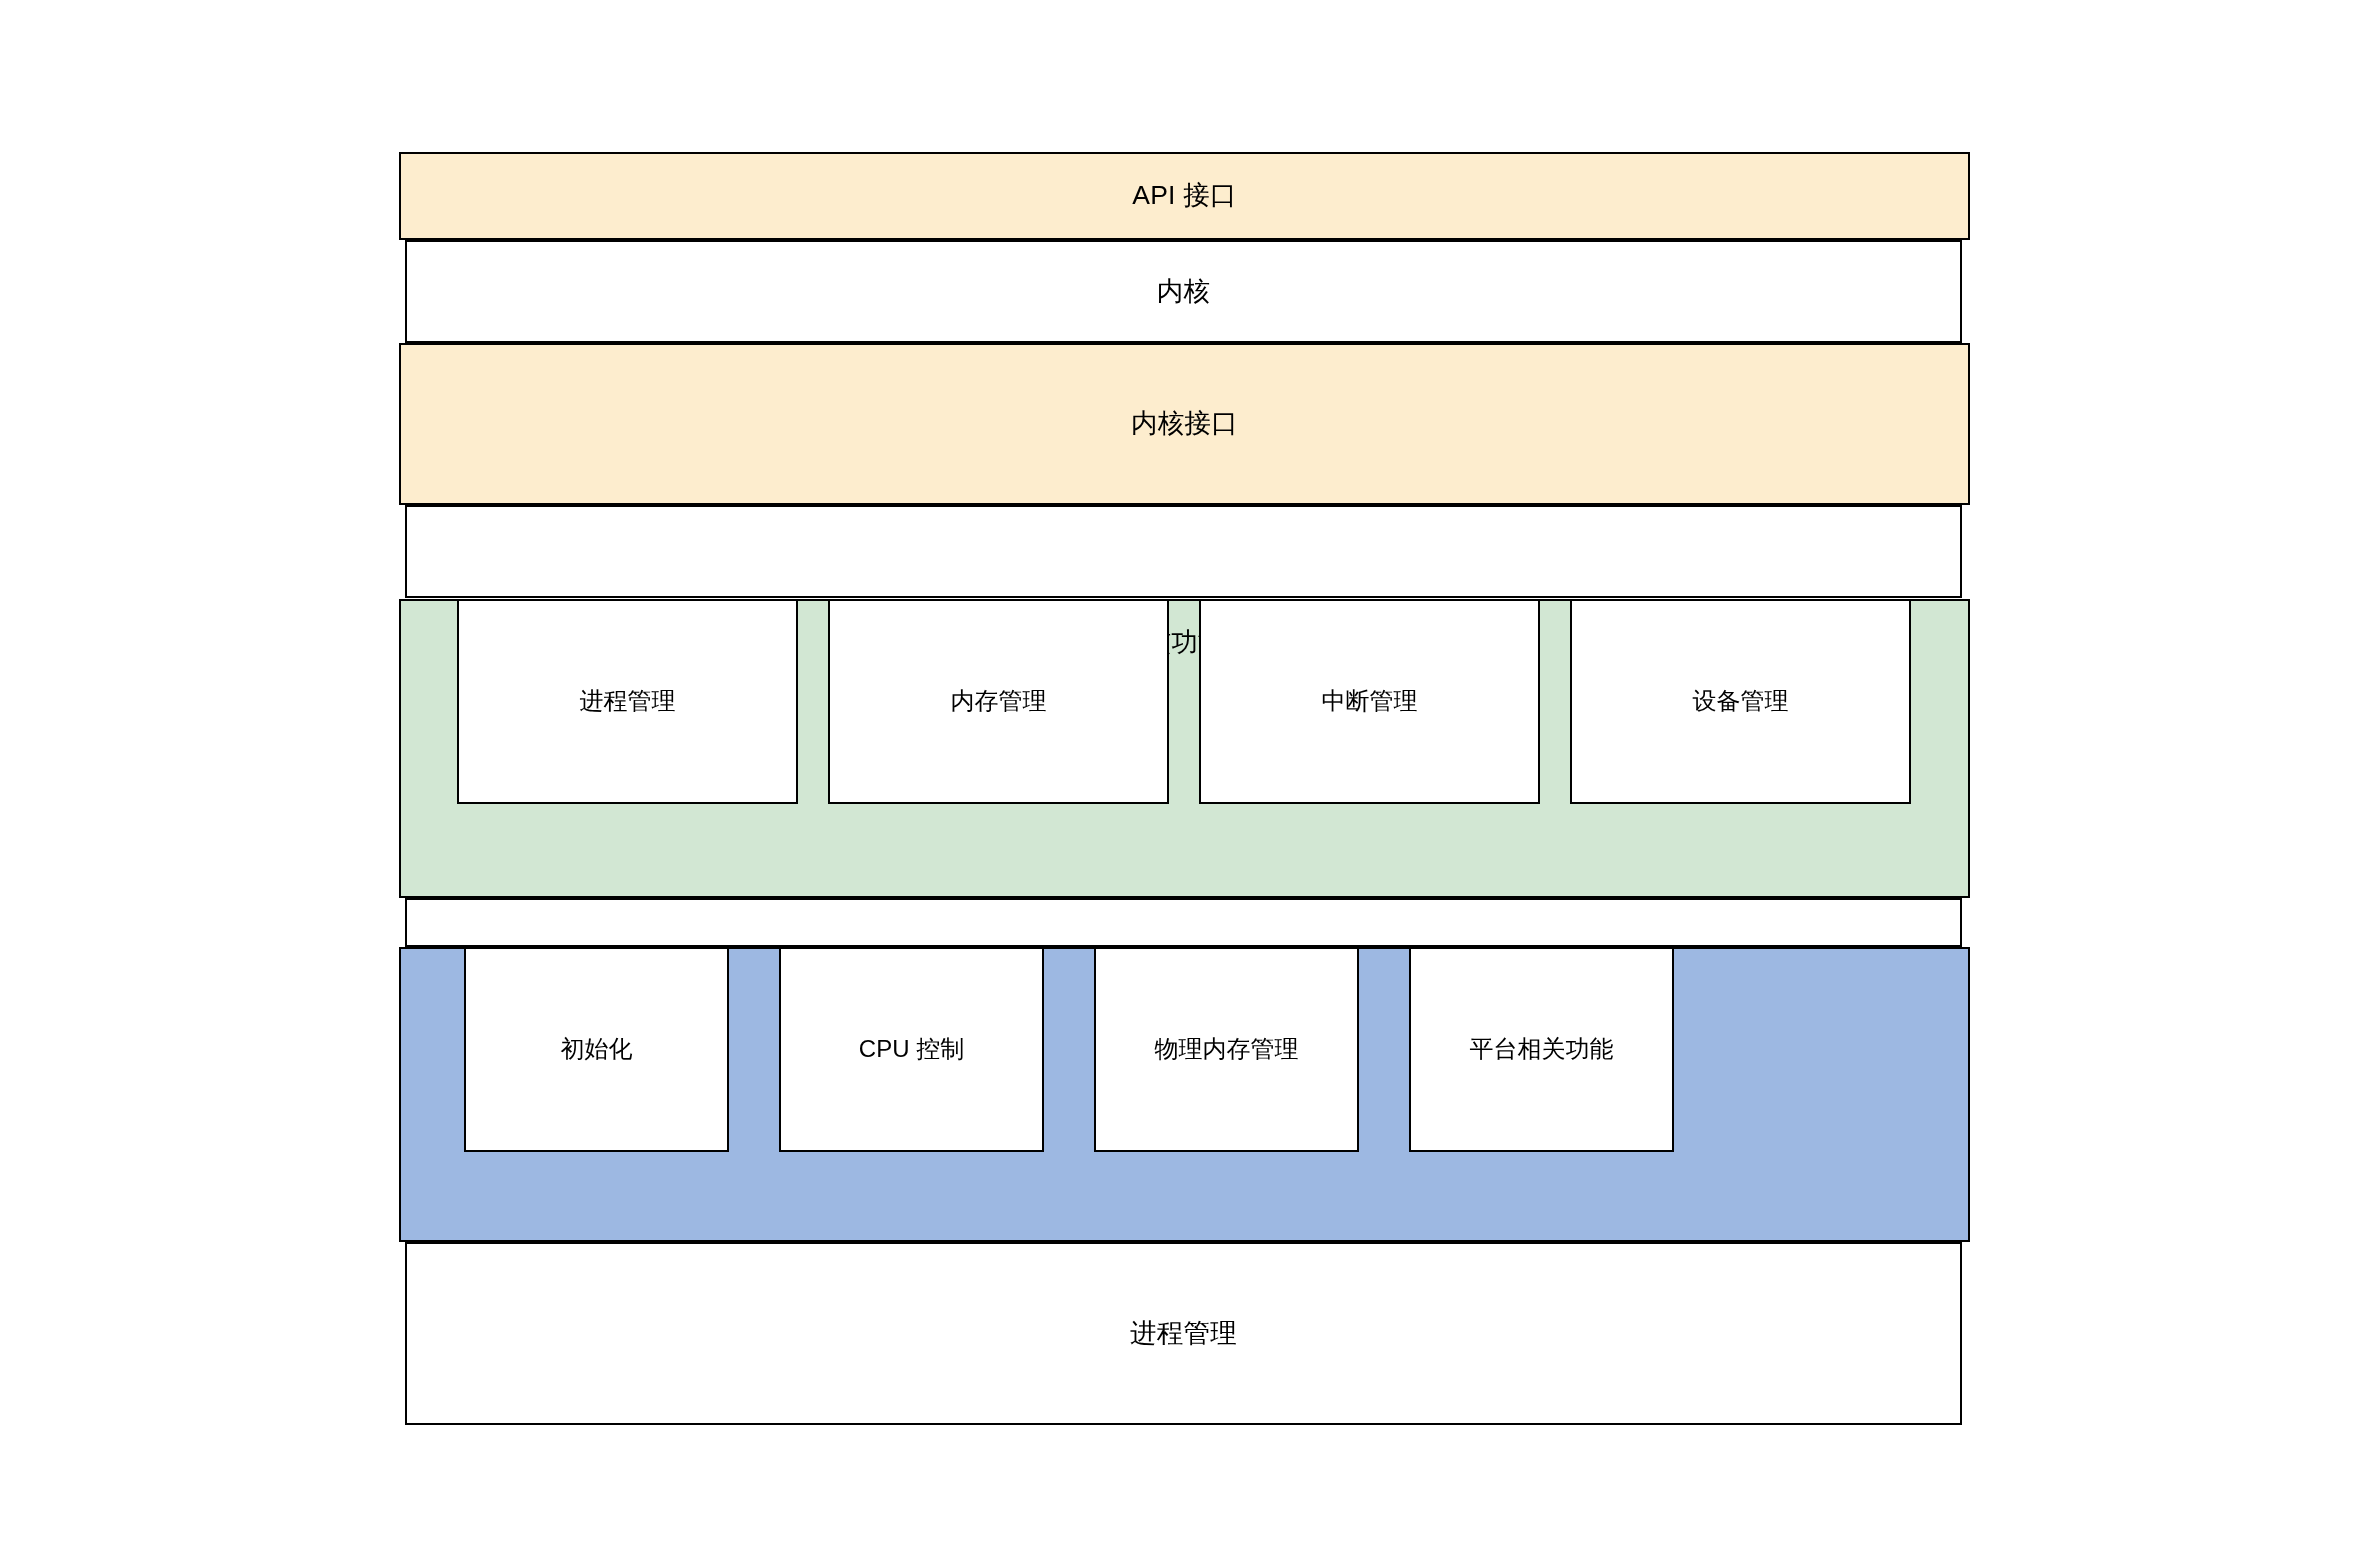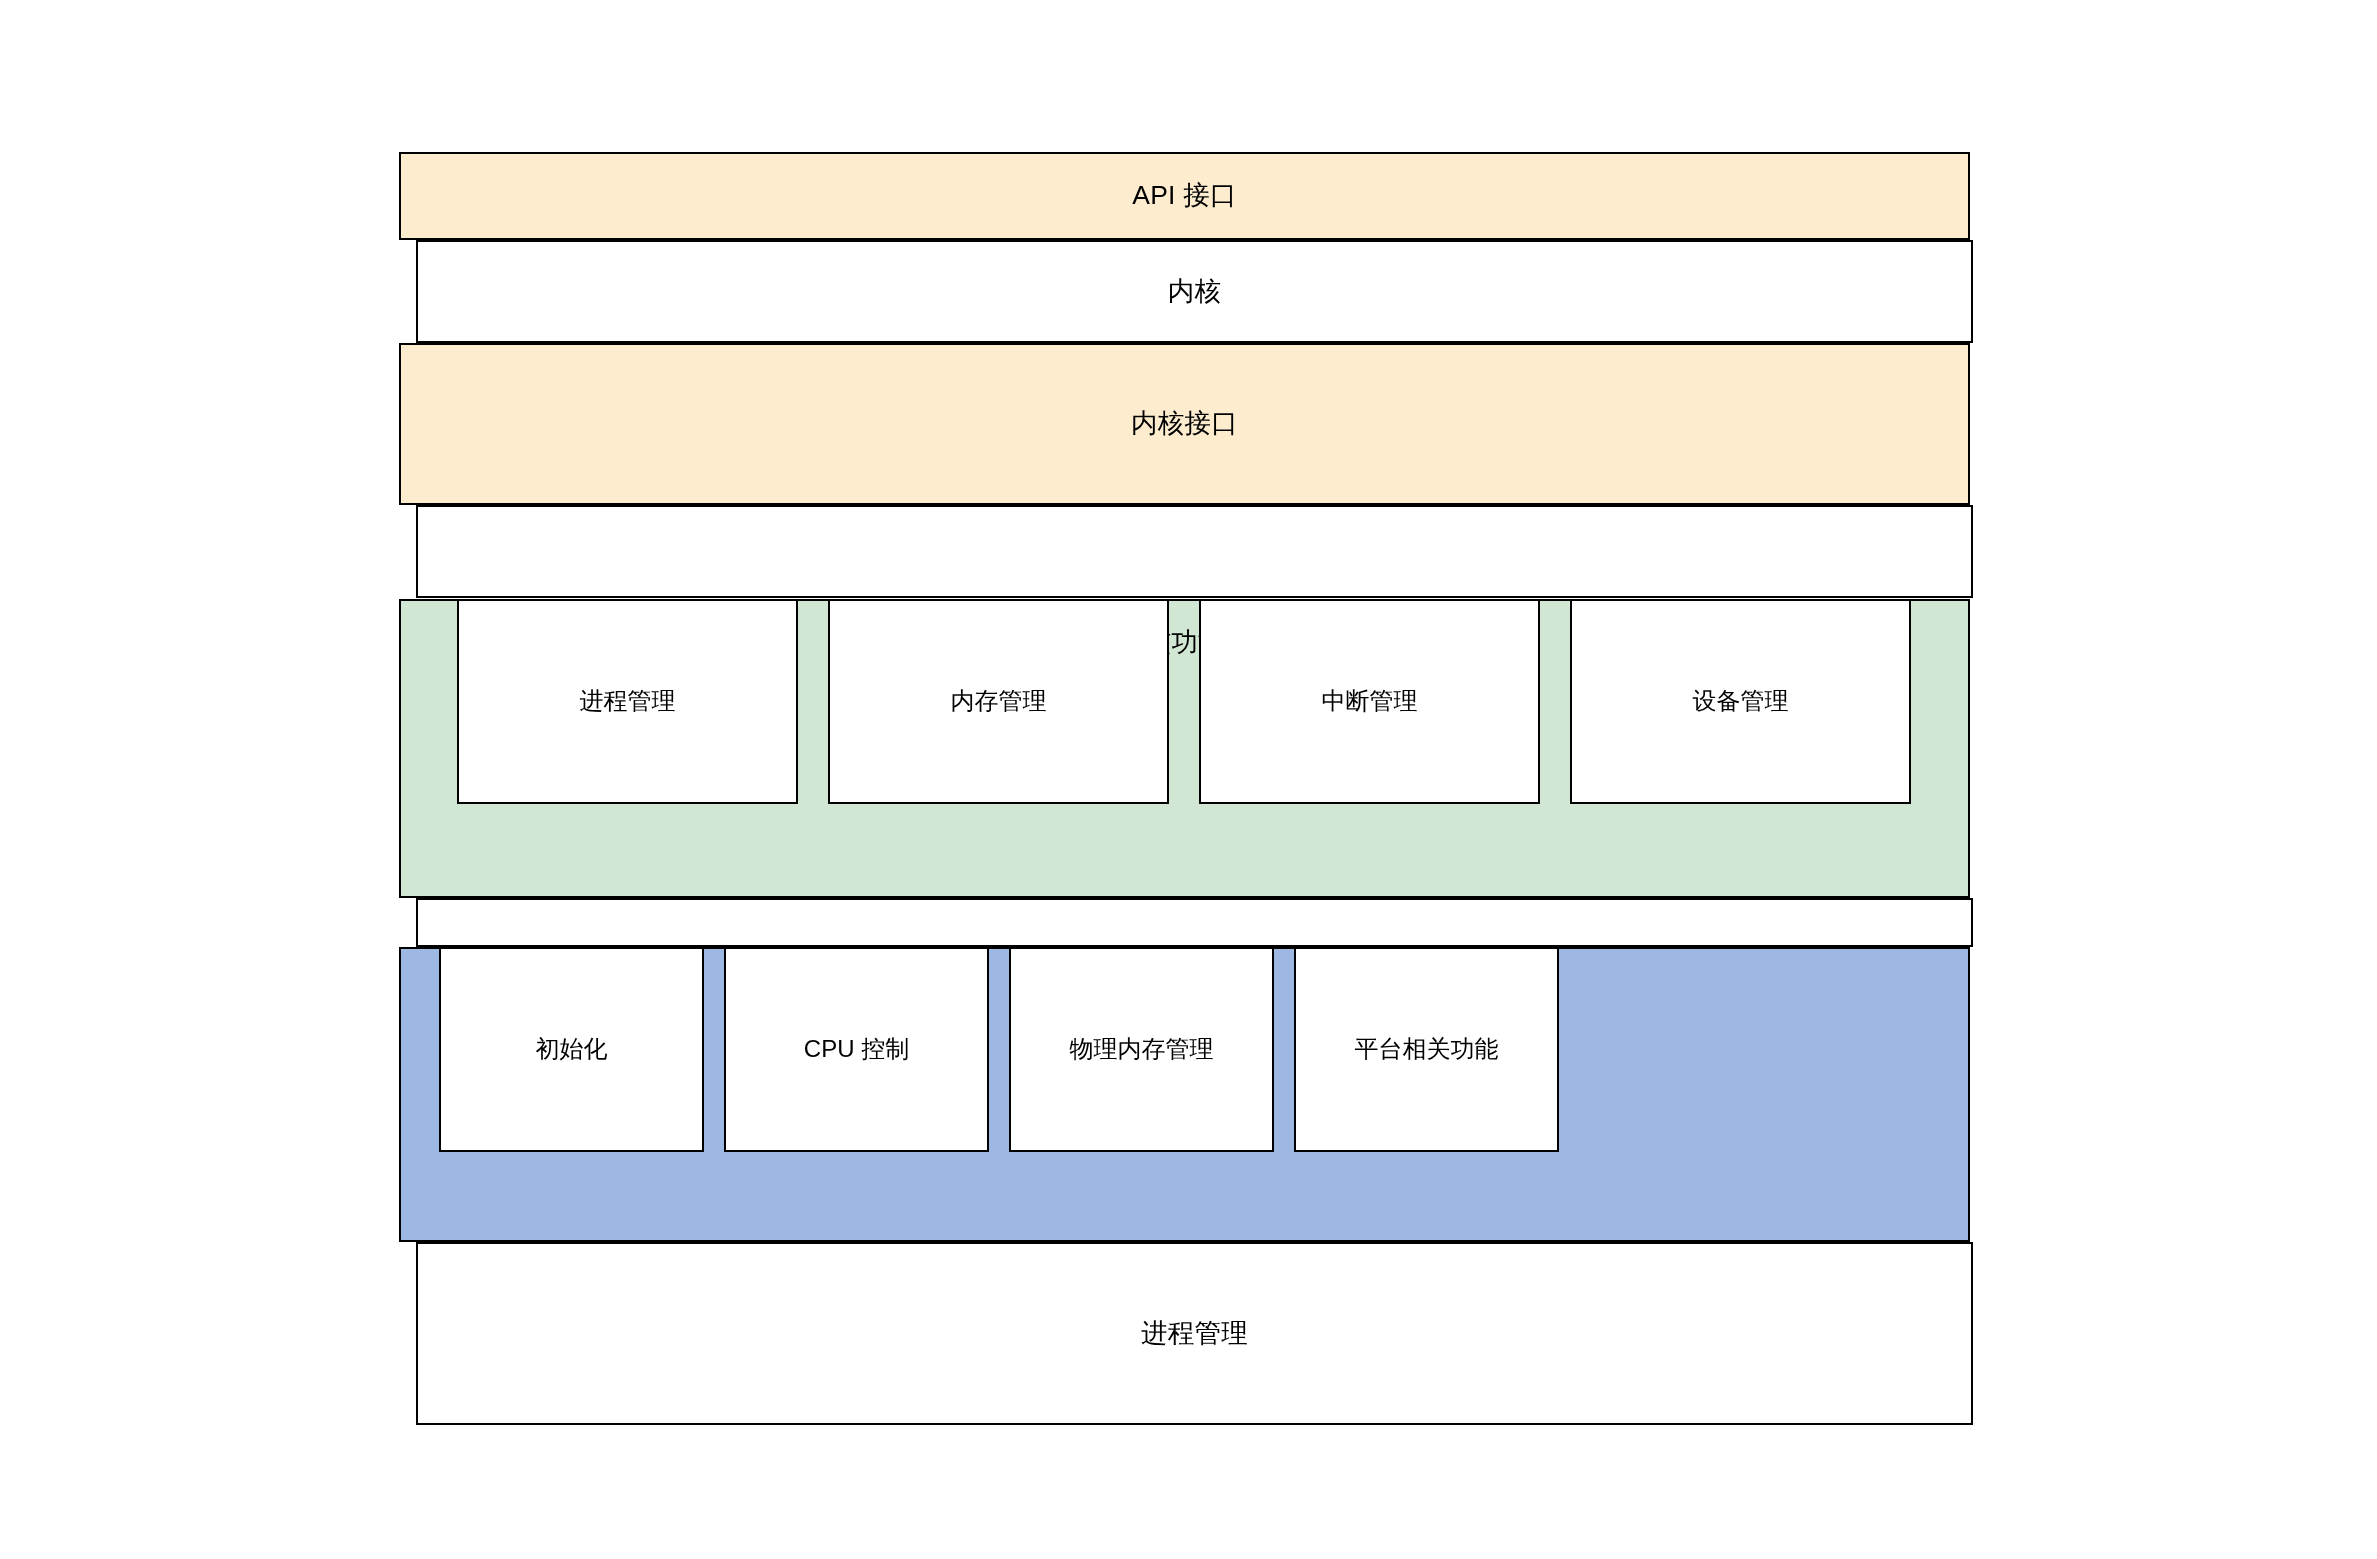--- a/index.html
+++ b/index.html
@@ -29,21 +29,21 @@
     position: absolute;
     left: 0;
     width: 1571px;
     box-sizing: border-box;
     border: 2.5px solid #000000;
     display: flex;
     flex-direction: column;
     align-items: center;
   }
   .band.inset {
-    left: 17px;
+    left: 6px;
     width: 1557px;
   }
 
   .band-title {
     width: 100%;
     text-align: center;
     font-size: 26.5px;
     line-height: 1.2;
     letter-spacing: 0.2px;
     white-space: nowrap;
@@ -90,24 +90,24 @@
     width: 1454px;
     gap: 30px;
   }
   #fn-box-row .sub-box {
     width: 344px;
     height: 205px;
   }
 
   
   #hw-box-row {
-    left: 40px;
+    left: 65px;
     top: 339px;
     width: 1463px;
-    gap: 20px;
+    gap: 50px;
   }
   #hw-box-row .sub-box {
     width: 265px;
     height: 205px;
   }
 </style>
 </head>
 <body>
 
 <div id="diagram">

